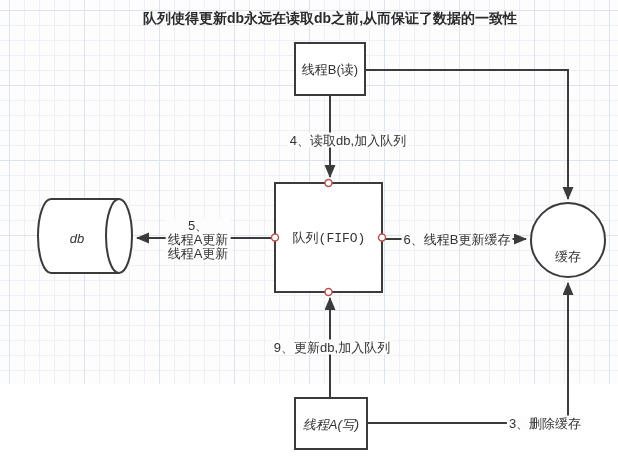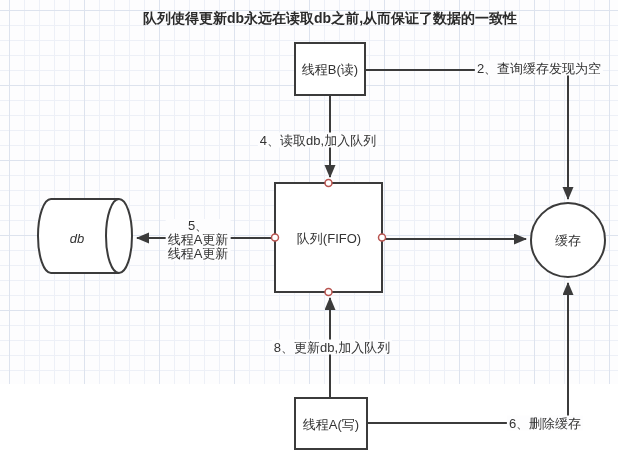--- a/index.html
+++ b/index.html
@@ -64,28 +64,28 @@
 
     <circle cx="328.5" cy="183" r="3.5" fill="#ffffff" stroke="#b85450" stroke-width="1.5"></circle>
     <circle cx="275" cy="237.5" r="3.5" fill="#ffffff" stroke="#b85450" stroke-width="1.5"></circle>
     <circle cx="382" cy="237.5" r="3.5" fill="#ffffff" stroke="#b85450" stroke-width="1.5"></circle>
     <circle cx="328.5" cy="292" r="3.5" fill="#ffffff" stroke="#b85450" stroke-width="1.5"></circle>
   </svg>
 
   <div class="title">队列使得更新db永远在读取db之前,从而保证了数据的一致性</div>
 
   <div class="lbl" style="left:330px;top:69px;">线程B(读)</div>
-  <div class="lbl" style="left:331px;top:424px;">线程A(写)</div>
-  <div class="lbl" style="left:329px;top:238px;">队列(FIFO)</div>
-  <div class="lbl" style="left:568px;top:240px;">缓存</div>
+  <div class="lbl" style="left:331px;top:424px;font-style:italic;">线程A(写)</div>
+  <div class="lbl" style="left:329px;top:238px;font-family:Liberation Mono, monospace;">队列(FIFO)</div>
+  <div class="lbl" style="left:568px;top:256px;">缓存</div>
   <div class="lbl" style="left:77px;top:238px;font-style:italic;">db</div>
 
-  <div class="lbl edge-lbl" style="left:539px;top:68px;">2、查询缓存发现为空</div>
-  <div class="lbl edge-lbl" style="left:545px;top:423px;">6、删除缓存</div>
-  <div class="lbl edge-lbl" style="left:318px;top:140px;">4、读取db,加入队列</div>
-  <div class="lbl edge-lbl" style="left:332px;top:347px;">8、更新db,加入队列</div>
+  <div class="lbl edge-lbl" style="left:545px;top:423px;">3、删除缓存</div>
+  <div class="lbl edge-lbl" style="left:348px;top:140px;">4、读取db,加入队列</div>
+  <div class="lbl edge-lbl" style="left:332px;top:347px;">9、更新db,加入队列</div>
+  <div class="lbl edge-lbl" style="left:457px;top:239px;">6、线程B更新缓存</div>
   <div class="lbl edge-lbl multiline" style="left:198px;top:240px;">
     <div>5、</div>
     <div>线程A更新</div>
     <div>线程A更新</div>
   </div>
 
 </div>
 
 </body></html>

